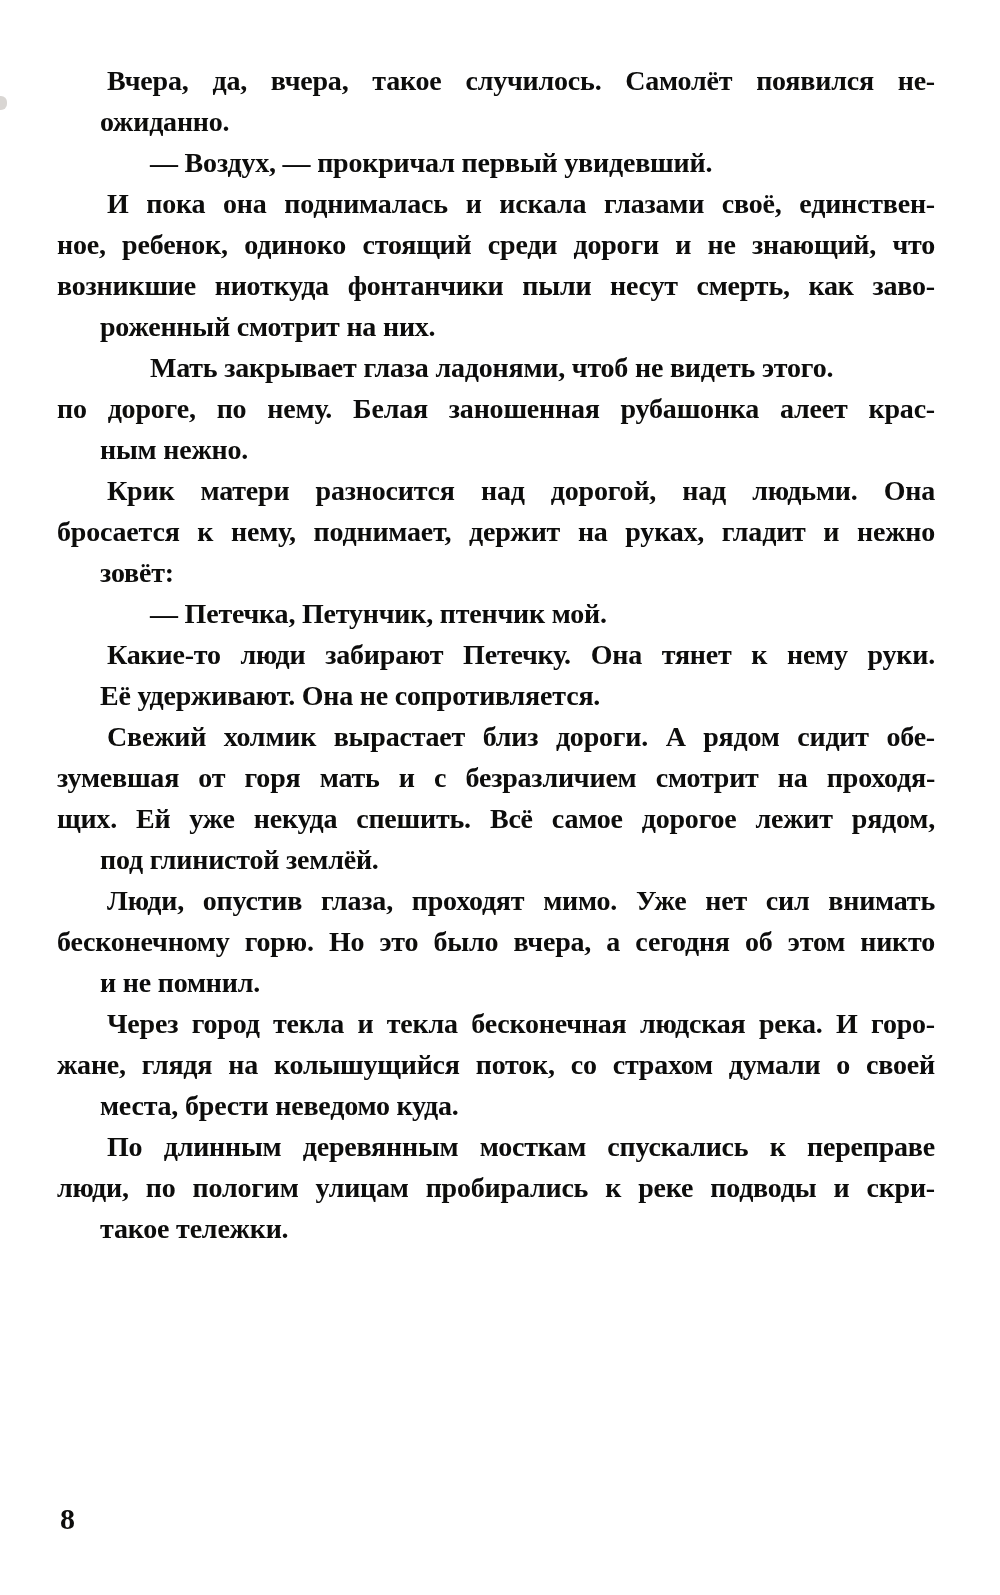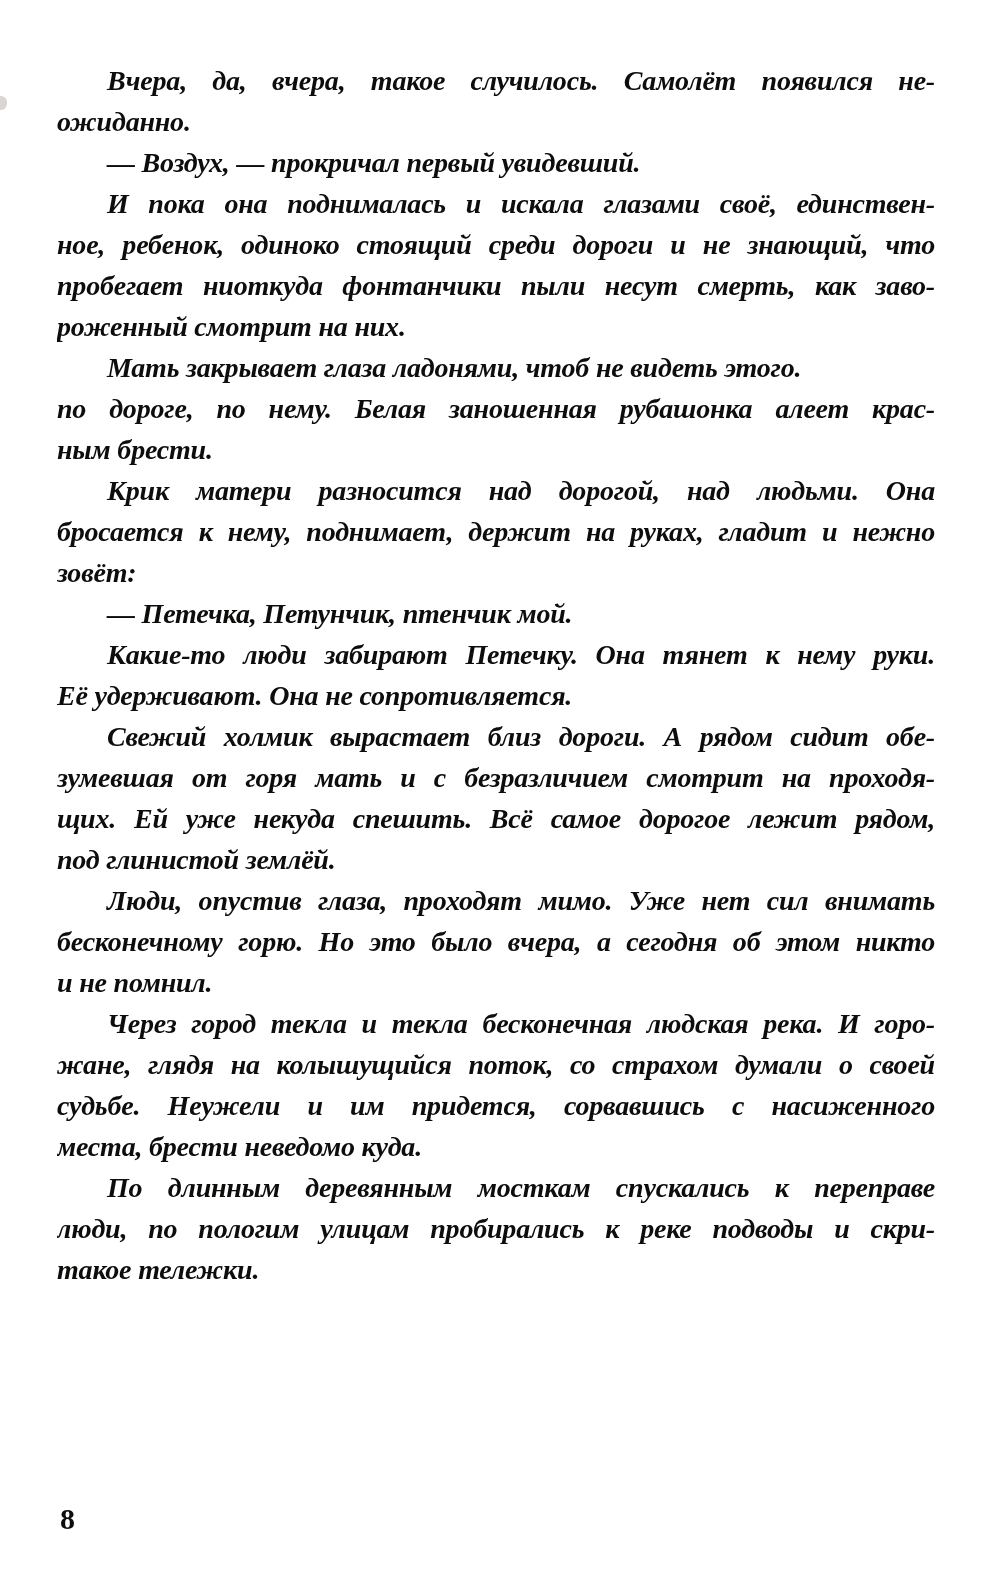--- a/index.html
+++ b/index.html
@@ -20,37 +20,37 @@
     background: #ffffff;
   }
   .text-block {
     position: absolute;
     left: 57px;
     top: 60px;
     width: 878px;
     color: #0d0d0c;
     font-size: 28px;
     font-weight: bold;
-    font-style: italic;
   }
   .line {
     height: 41px;
     line-height: 41px;
     overflow: hidden;
     text-align: justify;
     text-align-last: justify;
     letter-spacing: -0.2px;
     white-space: normal;
   }
   .line.indent {
     padding-left: 50px;
   }
   .line.para-end {
     text-align: left;
     text-align-last: auto;
+    margin-left: 43px;
   }
   .page-number {
     position: absolute;
     left: 60px;
     top: 1498px;
     font-size: 30px;
     line-height: 41px;
     font-weight: bold;
     color: #0d0d0c;
   }
@@ -71,41 +71,40 @@
 <main class="page">
   <div class="scan-artifact"></div>
 
   <section class="text-block">
 
   <div class="line indent">Вчера, да, вчера, такое случилось. Самолёт появился не-</div>
       <div class="line para-end">ожиданно.</div>
       <div class="line indent para-end">— Воздух, — прокричал первый увидевший.</div>
       <div class="line indent">И пока она поднималась и искала глазами своё, единствен-</div>
       <div class="line">ное, ребенок, одиноко стоящий среди дороги и не знающий, что</div>
-      <div class="line">пробегает ниоткуда фонтанчики пыли несут смерть, как заво-</div>
+      <div class="line">возникшие ниоткуда фонтанчики пыли несут смерть, как заво-</div>
       <div class="line para-end">роженный смотрит на них.</div>
       <div class="line indent para-end">Мать закрывает глаза ладонями, чтоб не видеть этого.</div>
       <div class="line">по дороге, по нему. Белая заношенная рубашонка алеет крас-</div>
-      <div class="line para-end">ным брести.</div>
+      <div class="line para-end">ным нежно.</div>
       <div class="line indent">Крик матери разносится над дорогой, над людьми. Она</div>
       <div class="line">бросается к нему, поднимает, держит на руках, гладит и нежно</div>
       <div class="line para-end">зовёт:</div>
       <div class="line indent para-end">— Петечка, Петунчик, птенчик мой.</div>
       <div class="line indent">Какие-то люди забирают Петечку. Она тянет к нему руки.</div>
       <div class="line para-end">Её удерживают. Она не сопротивляется.</div>
       <div class="line indent">Свежий холмик вырастает близ дороги. А рядом сидит обе-</div>
       <div class="line">зумевшая от горя мать и с безразличием смотрит на проходя-</div>
       <div class="line">щих. Ей уже некуда спешить. Всё самое дорогое лежит рядом,</div>
       <div class="line para-end">под глинистой землёй.</div>
       <div class="line indent">Люди, опустив глаза, проходят мимо. Уже нет сил внимать</div>
       <div class="line">бесконечному горю. Но это было вчера, а сегодня об этом никто</div>
       <div class="line para-end">и не помнил.</div>
       <div class="line indent">Через город текла и текла бесконечная людская река. И горо-</div>
       <div class="line">жане, глядя на колышущийся поток, со страхом думали о своей</div>
-      <div class="line">судьбе. Неужели и им придется, сорвавшись с насиженного</div>
       <div class="line para-end">места, брести неведомо куда.</div>
       <div class="line indent">По длинным деревянным мосткам спускались к переправе</div>
       <div class="line">люди, по пологим улицам пробирались к реке подводы и скри-</div>
       <div class="line para-end">такое тележки.</div>
     </section>
 
   <div class="page-number">8</div>
 </main>
 
 </body></html>

